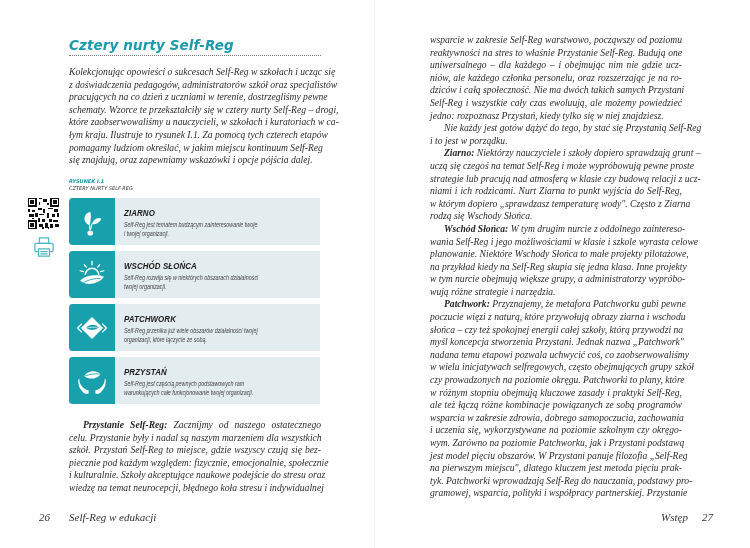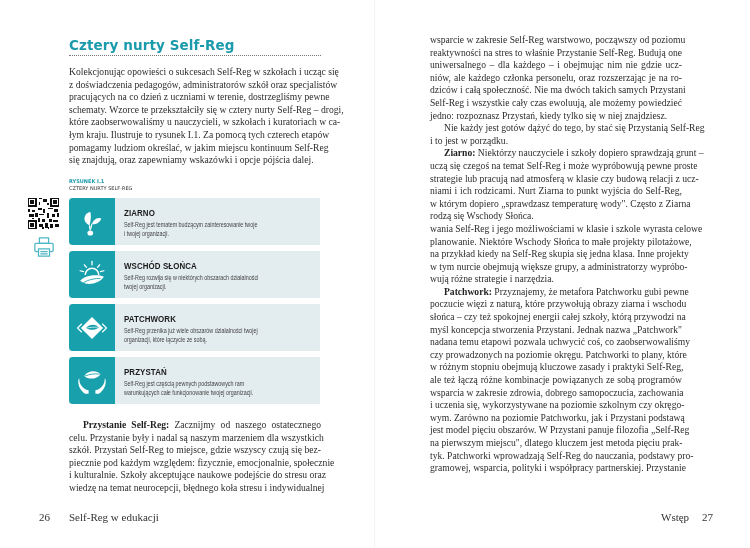--- a/index.html
+++ b/index.html
@@ -1,20 +1,20 @@
 <!DOCTYPE html>
 <html><head>
   <meta charset="utf-8">
   <style>
     html, body { margin: 0; padding: 0; }
     body {
       width: 750px; height: 548px; background: #ffffff; position: relative; overflow: hidden;
       font-family: "Liberation Serif", serif; color: #2a2a2a;
     }
-    .page { position: absolute; top: 0; height: 488px; }
+    .page { position: absolute; top: 0; height: 488px; font-style: italic; }
     .page-left { left: 0; width: 375px; }
     .page-right { left: 375px; width: 375px; }
     .divider { position: absolute; left: 374px; top: 0; width: 1px; height: 548px; background: #f3f3f3; }
 
     .heading {
       position: absolute; left: 69px; top: 37px; width: 252px;
       font-family: "DejaVu Sans", sans-serif; font-weight: bold; font-size: 13.5px;
       color: #1a9aab; letter-spacing: 0.1px;
     }
     .heading-rule {
@@ -237,31 +237,33 @@
     <span class="line indent">Nie każdy jest gotów dążyć do tego, by stać się Przystanią Self-Reg</span>
     <span class="line last">i to jest w porządku.</span>
 
     <span class="line indent"><b>Ziarno:</b><span> Niektórzy nauczyciele i szkoły dopiero sprawdzają grunt –</span></span>
     <span class="line">uczą się czegoś na temat Self-Reg i może wypróbowują pewne proste</span>
     <span class="line">strategie lub pracują nad atmosferą w klasie czy budową relacji z ucz-</span>
     <span class="line">niami i ich rodzicami. Nurt Ziarna to punkt wyjścia do Self-Reg,</span>
     <span class="line">w którym dopiero „sprawdzasz temperaturę wody". Często z Ziarna</span>
     <span class="line last">rodzą się Wschody Słońca.</span>
 
+    <span class="line indent"><b>Wschód Słońca:</b><span> W tym drugim nurcie z oddolnego zaintereso-</span></span>
     <span class="line">wania Self-Reg i jego możliwościami w klasie i szkole wyrasta celowe</span>
     <span class="line">planowanie. Niektóre Wschody Słońca to małe projekty pilotażowe,</span>
     <span class="line">na przykład kiedy na Self-Reg skupia się jedna klasa. Inne projekty</span>
     <span class="line">w tym nurcie obejmują większe grupy, a administratorzy wypróbo-</span>
     <span class="line last">wują różne strategie i narzędzia.</span>
 
     <span class="line indent"><b>Patchwork:</b><span> Przyznajemy, że metafora Patchworku gubi pewne</span></span>
     <span class="line">poczucie więzi z naturą, które przywołują obrazy ziarna i wschodu</span>
     <span class="line">słońca – czy też spokojnej energii całej szkoły, którą przywodzi na</span>
     <span class="line">myśl koncepcja stworzenia Przystani. Jednak nazwa „Patchwork"</span>
     <span class="line">nadana temu etapowi pozwala uchwycić coś, co zaobserwowaliśmy</span>
+    <span class="line">w wielu inicjatywach selfregowych, często obejmujących grupy szkół</span>
     <span class="line">czy prowadzonych na poziomie okręgu. Patchworki to plany, które</span>
     <span class="line">w różnym stopniu obejmują kluczowe zasady i praktyki Self-Reg,</span>
     <span class="line">ale też łączą różne kombinacje powiązanych ze sobą programów</span>
     <span class="line">wsparcia w zakresie zdrowia, dobrego samopoczucia, zachowania</span>
     <span class="line">i uczenia się, wykorzystywane na poziomie szkolnym czy okręgo-</span>
     <span class="line">wym. Zarówno na poziomie Patchworku, jak i Przystani podstawą</span>
     <span class="line">jest model pięciu obszarów. W Przystani panuje filozofia „Self-Reg</span>
     <span class="line">na pierwszym miejscu", dlatego kluczem jest metoda pięciu prak-</span>
     <span class="line">tyk. Patchworki wprowadzają Self-Reg do nauczania, podstawy pro-</span>
     <span class="line">gramowej, wsparcia, polityki i współpracy partnerskiej. Przystanie</span>

